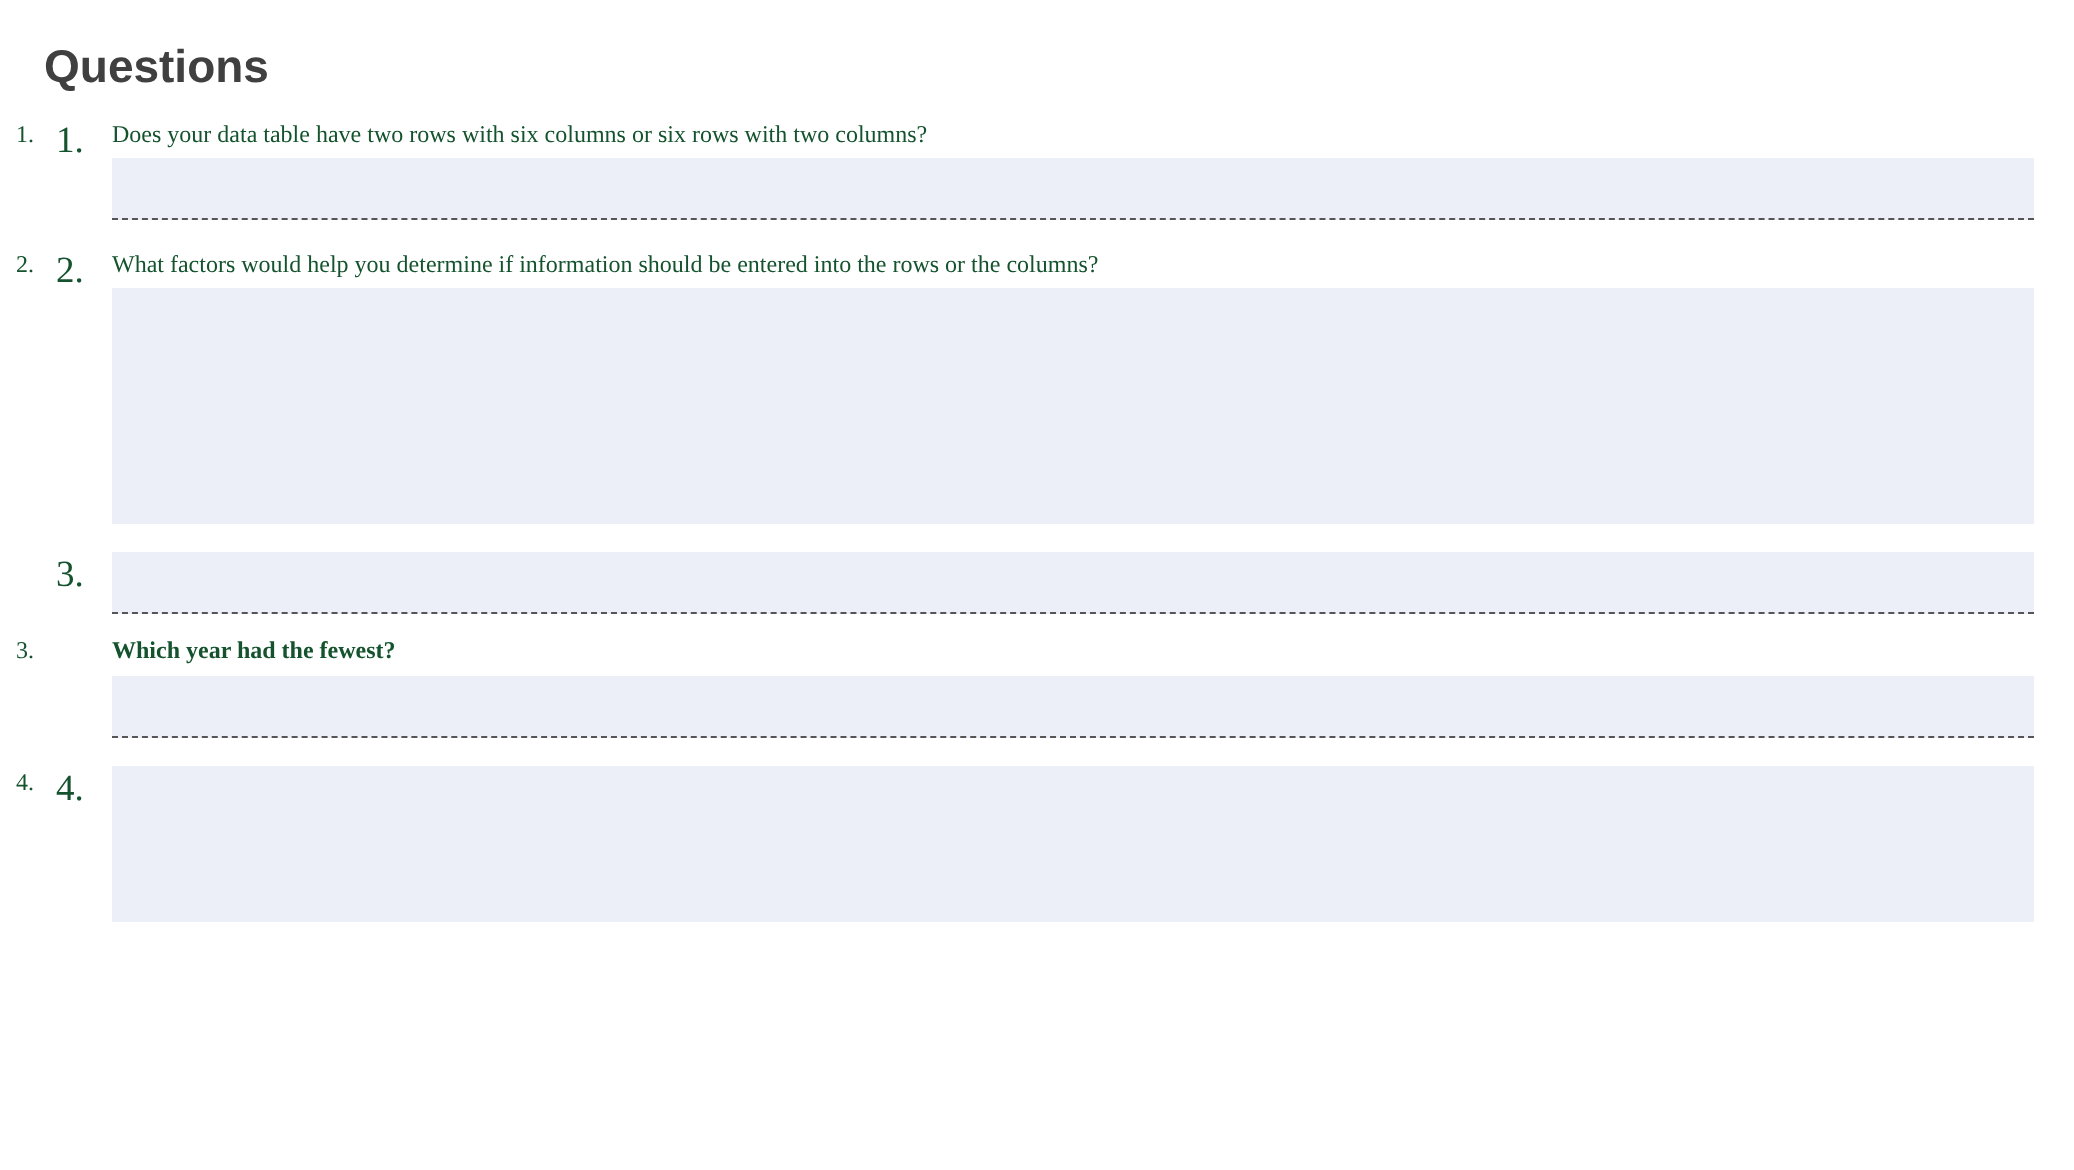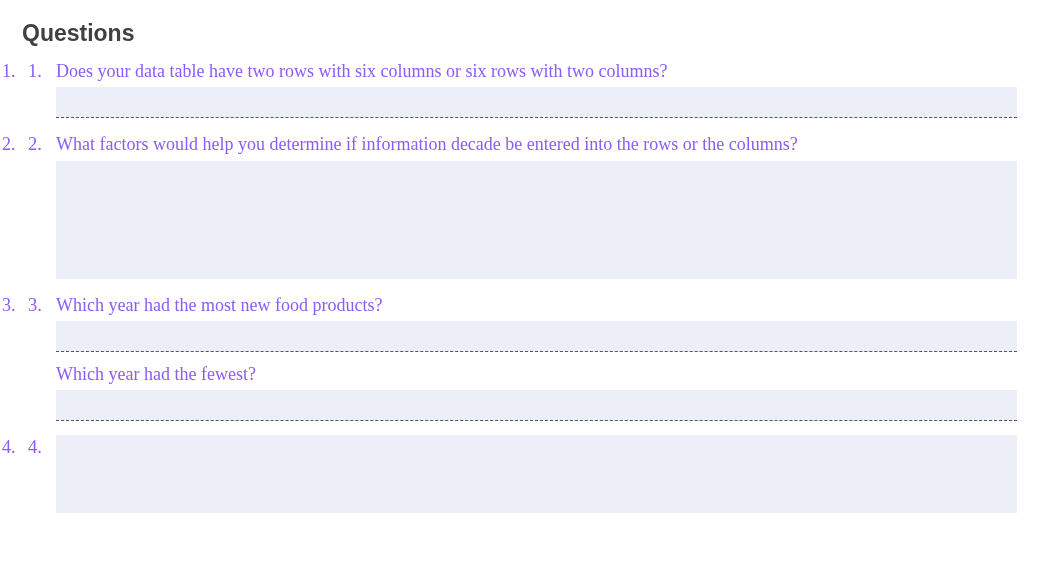--- a/index.html
+++ b/index.html
@@ -21,38 +21,39 @@
   .qlist {
     counter-reset: qnum;
     padding: 0;
     margin: 0;
   }
   .qitem {
     counter-increment: qnum;
     position: relative;
     padding-left: 36px;
     margin-bottom: 14px;
-    font-size: 18px;
+    font-size: 12px;
     line-height: 1.35;
-    color: #8b5cf6;
+    color: #14532d;
   }
   .qitem::before {
     content: counter(qnum) ".";
     position: absolute;
     left: 8px;
     top: 0;
     font-size: 18.5px;
   }
   .qtext {
     display: block;
     margin-bottom: 4px;
   }
   .subtext {
     display: block;
     margin: 10px 0 4px 0;
+    font-weight: bold;
   }
   .answer-area {
     background: #eceef8;
     padding: 0;
     margin-top: 2px;
   }
   .single-line {
     height: 30px;
     border-bottom: 1px dashed #555555;
   }
@@ -69,26 +70,25 @@
 <h2 class="heading">Questions</h2>
 
 <ol class="qlist">
 
   <li class="qitem">
     <span class="qtext">Does your data table have two rows with six columns or six rows with two columns?</span>
     <div class="answer-area single-line"></div>
   </li>
 
   <li class="qitem">
-    <span class="qtext">What factors would help you determine if information decade be entered into the rows or the columns?</span>
+    <span class="qtext">What factors would help you determine if information should be entered into the rows or the columns?</span>
     <div class="answer-area multi-line"></div>
   </li>
 
   <li class="qitem">
-    <span class="qtext">Which year had the most new food products?</span>
     <div class="answer-area single-line"></div>
     <span class="subtext">Which year had the fewest?</span>
     <div class="answer-area single-line"></div>
   </li>
 
   <li class="qitem">
     <div class="answer-area multi-line-2"></div>
   </li>
 
 </ol>

